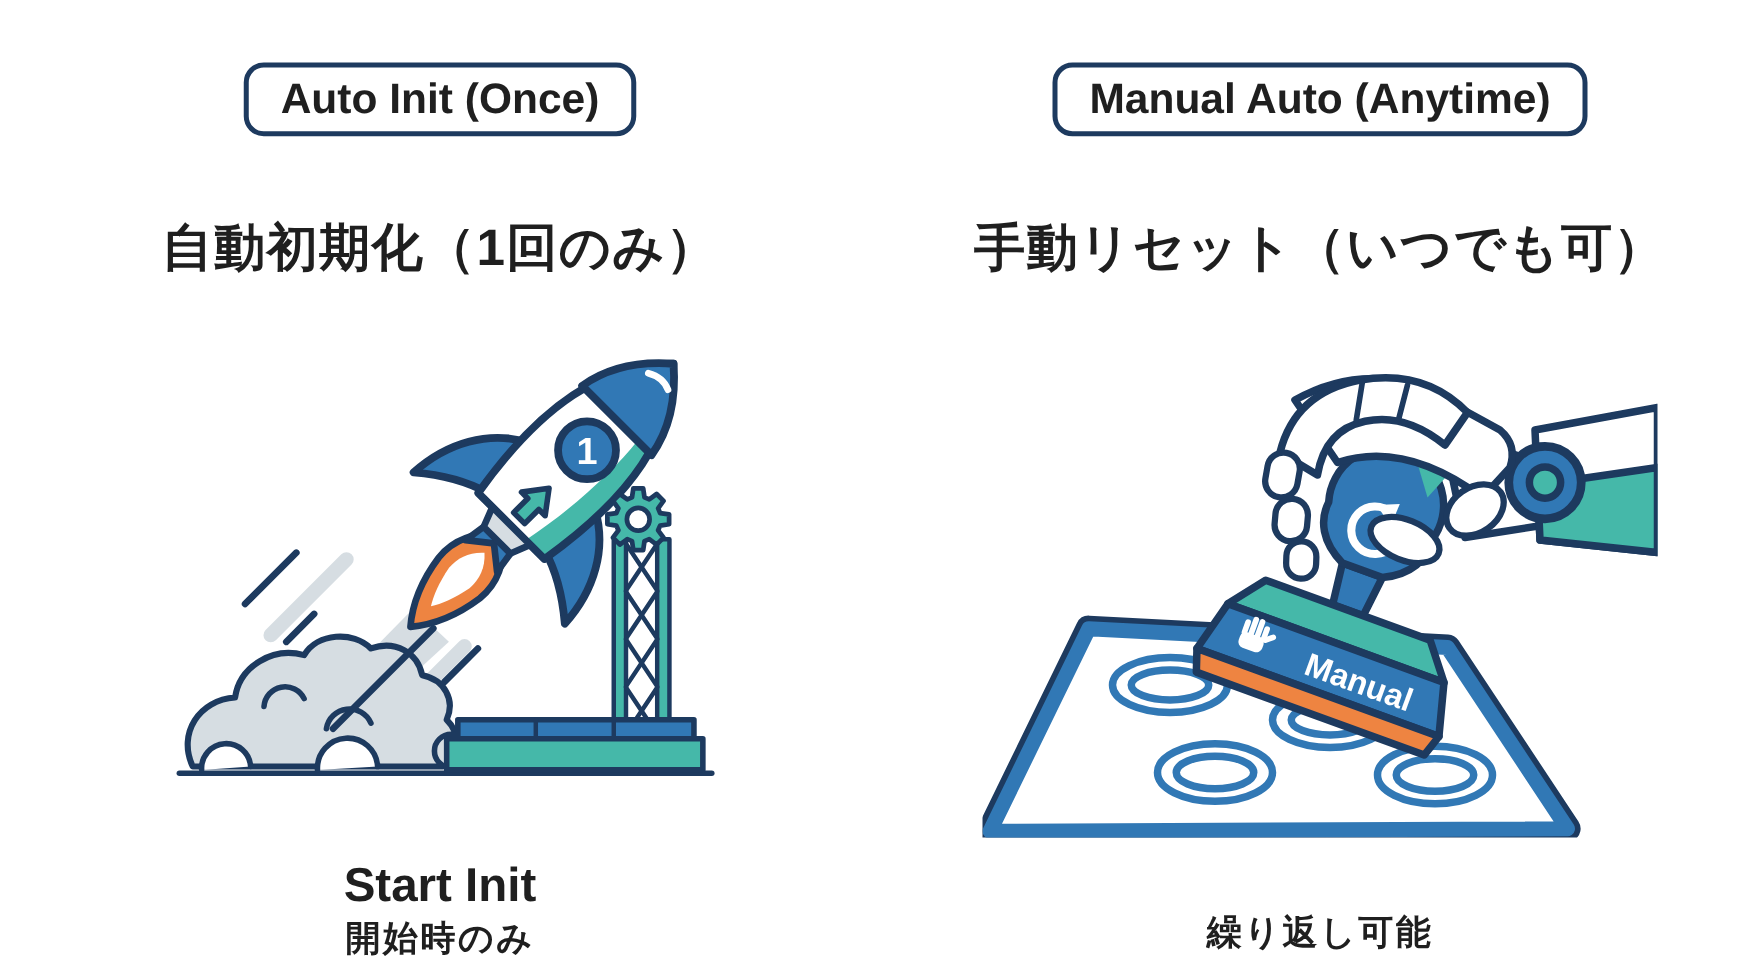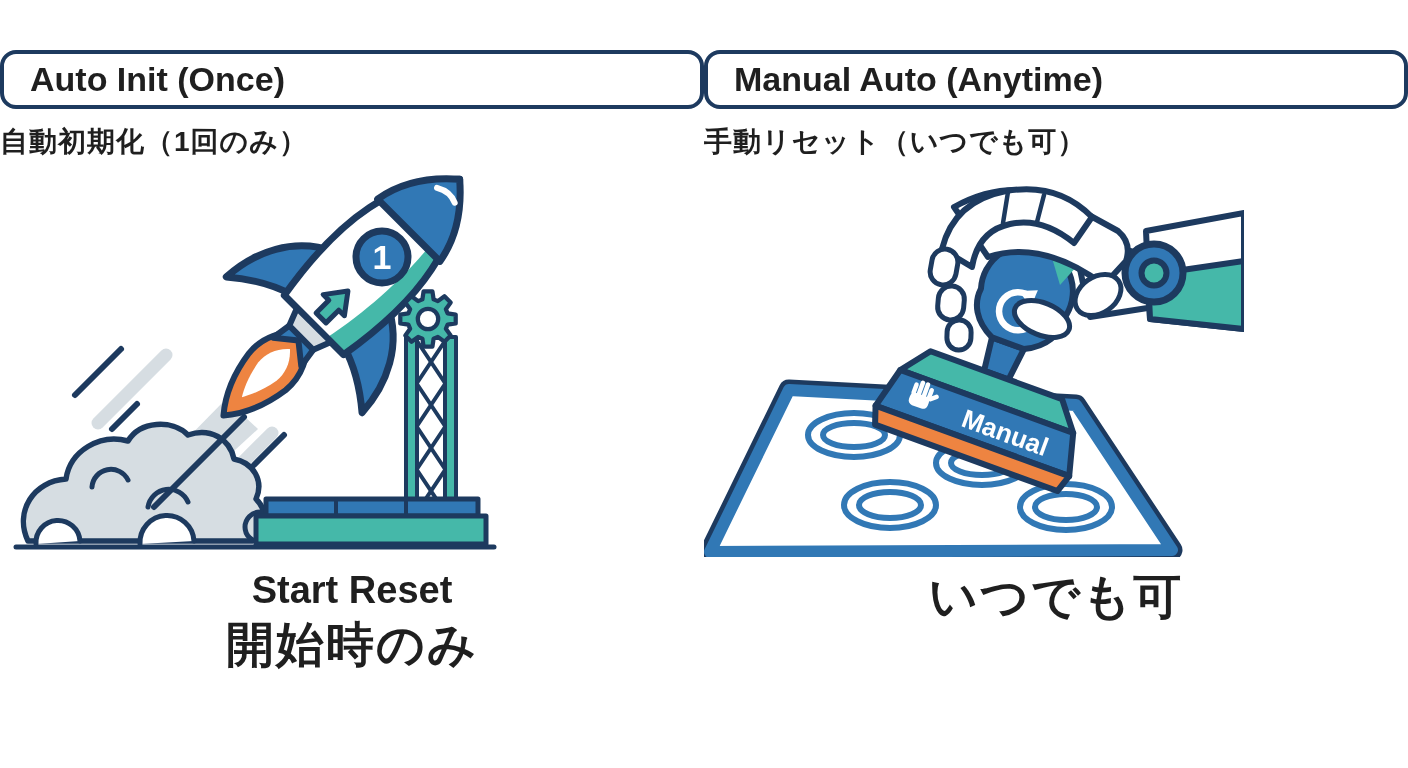--- a/index.html
+++ b/index.html
@@ -1,24 +1,24 @@
 <!DOCTYPE html>
 <html><head>
 <meta charset="utf-8">
 <style>
   html,body{margin:0;padding:0;background:#ffffff;width:1408px;height:768px;overflow:hidden;}
   body{font-family:"Liberation Sans","DejaVu Sans",sans-serif;color:#1f1f1f;}
   .canvas{width:1408px;height:768px;display:flex;flex-direction:row;box-sizing:border-box;padding-top:50px;}
-  .panel{width:50%;display:flex;flex-direction:column;}
+  .panel{width:50%;display:flex;flex-direction:column;align-items:center;gap:48px;}
   .tag-box{border:4px solid #1d3a5f;border-radius:16px;padding:6px 26px;font-size:34px;font-weight:bold;white-space:nowrap;background:#fff;}
-  .jp-subtitle{margin-top:14px;font-size:28px;font-weight:bold;white-space:nowrap;letter-spacing:1px;}
+  .jp-subtitle{margin-top:14px;font-size:41px;font-weight:bold;white-space:nowrap;letter-spacing:1px;}
   .illust{margin-top:6px;display:block;}
   .caption{margin-top:10px;text-align:center;font-weight:bold;line-height:1.25;}
   .caption .en{font-size:38px;}
-  .caption .jp{font-size:48px;letter-spacing:2px;}
+  .caption .jp{font-size:28px;letter-spacing:2px;}
   svg *{stroke-linejoin:round;stroke-linecap:round;}
   svg text{font-family:"Liberation Sans","DejaVu Sans",sans-serif;font-weight:bold;}
 </style>
 </head>
 <body>
 
 <div class="canvas">
 
   <section class="panel">
     <div class="tag-box">
@@ -103,21 +103,21 @@
         <text x="382" y="102" font-size="34" fill="#ffffff" text-anchor="middle">1</text>
       </g>
 
       <g transform="translate(428,152) scale(0.85)">
         <path d="M23.1,-6.6 L32.6,-5.2 L32.6,5.2 L23.1,6.6 L21,11.6 L26.7,19.4 L19.4,26.7 L11.6,21 L6.6,23.1 L5.2,32.6 L-5.2,32.6 L-6.6,23.1 L-11.6,21 L-19.4,26.7 L-26.7,19.4 L-21,11.6 L-23.1,6.6 L-32.6,5.2 L-32.6,-5.2 L-23.1,-6.6 L-21,-11.6 L-26.7,-19.4 L-19.4,-26.7 L-11.6,-21 L-6.6,-23.1 L-5.2,-32.6 L5.2,-32.6 L6.6,-23.1 L11.6,-21 L19.4,-26.7 L26.7,-19.4 L21,-11.6 Z" fill="#45b8a9" stroke="#1d3a5f" stroke-width="5"></path>
         <circle cx="0" cy="0" r="12" fill="#ffffff" stroke="#1d3a5f" stroke-width="5"></circle>
       </g>
     </svg>
 
     <div class="caption">
-      <div class="en">Start Reset</div>
+      <div class="en">Start Init</div>
       <div class="jp">開始時のみ</div>
     </div>
   </section>
 
   <section class="panel">
     <div class="tag-box">
       <span>Manual Auto (Anytime)</span>
     </div>
     <div class="jp-subtitle">手動リセット（いつでも可）</div>
 
@@ -188,17 +188,17 @@
         <g transform="translate(338,152) rotate(22)">
             <ellipse rx="29" ry="16" fill="#ffffff" stroke="#1d3a5f" stroke-width="5"></ellipse>
           </g>
         <g transform="translate(394,128) rotate(-35)">
             <ellipse rx="25" ry="18" fill="#ffffff" stroke="#1d3a5f" stroke-width="5"></ellipse>
           </g>
       </g>
     </svg>
 
     <div class="caption">
-      <div class="jp">いつでも可</div>
+      <div class="jp">繰り返し可能</div>
     </div>
   </section>
 
 </div>
 
 </body></html>

